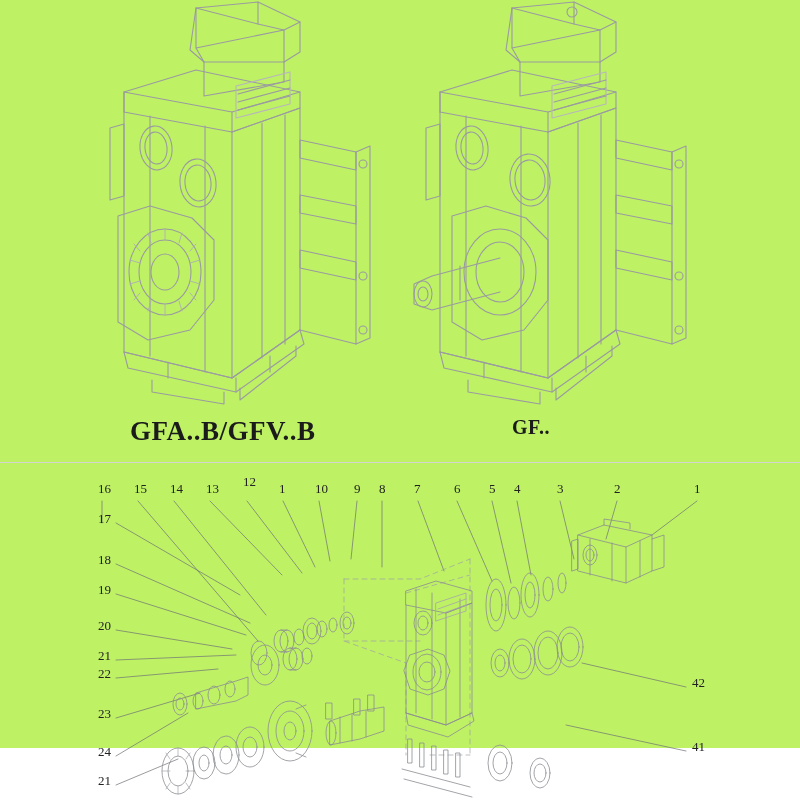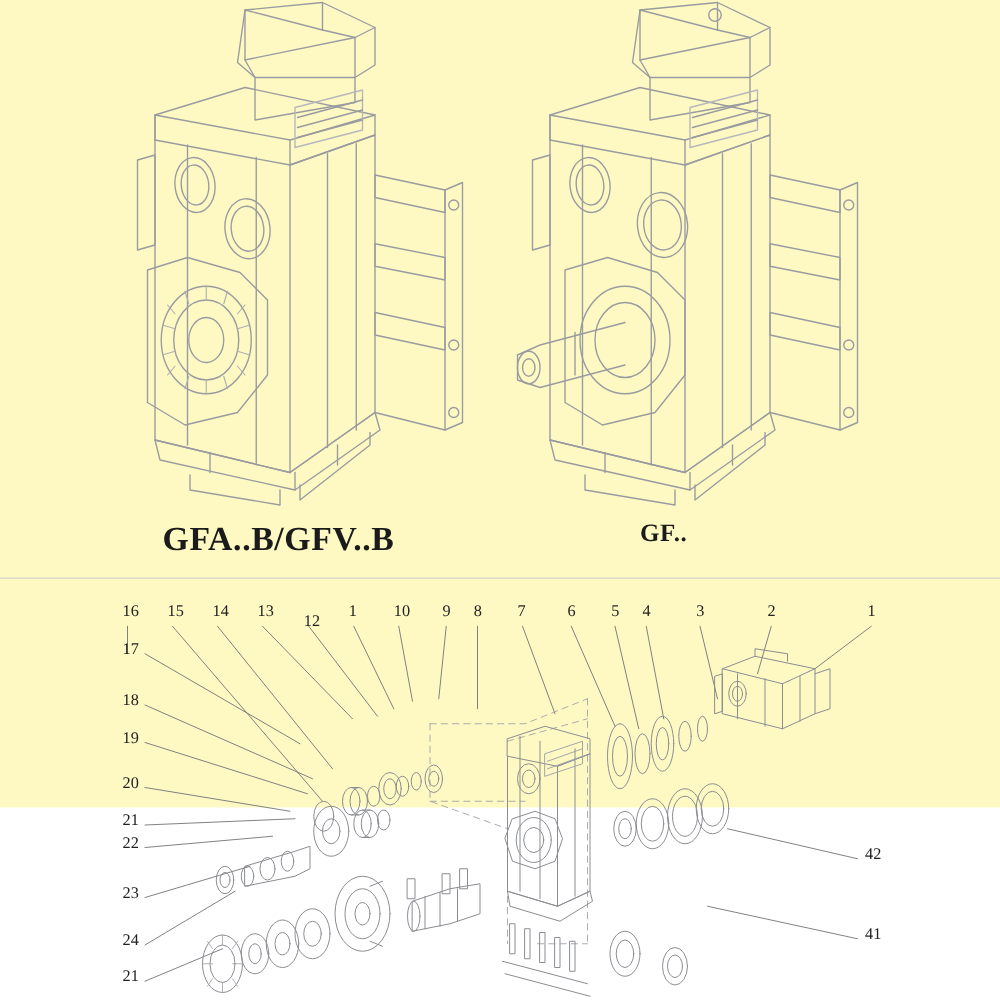--- a/index.html
+++ b/index.html
@@ -10,22 +10,22 @@
   body {
     width: 800px;
     height: 800px;
     font-family: "Liberation Serif", serif;
     overflow: hidden;
     position: relative;
   }
   #page {
     position: relative;
     width: 800px;
-    height: 646px;
-    background: #fef9c3;
+    height: 748px;
+    background: #bef264;
   }
 
   
   .top-area {
     position: absolute;
     left: 0; top: 0;
     width: 800px;
     height: 462px;
   }
   .svg-layer {
@@ -434,21 +434,21 @@
           <ellipse cx="540" cy="310" rx="6" ry="9"></ellipse>
         </g>
       </g>
     </svg>
 
     <div>
       <div class="cnum" style="left:98px;  top:19px;">16</div>
       <div class="cnum" style="left:134px; top:19px;text-align:right;">15</div>
       <div class="cnum" style="left:170px; top:19px;">14</div>
       <div class="cnum" style="left:206px; top:19px;">13</div>
-      <div class="cnum" style="left:243px; top:27px;">12</div>
+      <div class="cnum" style="left:243px; top:12px;">12</div>
       <div class="cnum" style="left:279px; top:19px;">1</div>
       <div class="cnum" style="left:315px; top:19px;">10</div>
       <div class="cnum" style="left:354px; top:19px;">9</div>
       <div class="cnum" style="left:379px; top:19px;">8</div>
       <div class="cnum" style="left:414px; top:19px;">7</div>
       <div class="cnum" style="left:454px; top:19px;">6</div>
       <div class="cnum" style="left:489px; top:19px;">5</div>
       <div class="cnum" style="left:514px; top:19px;">4</div>
       <div class="cnum" style="left:557px; top:19px;">3</div>
       <div class="cnum" style="left:614px; top:19px;">2</div>

